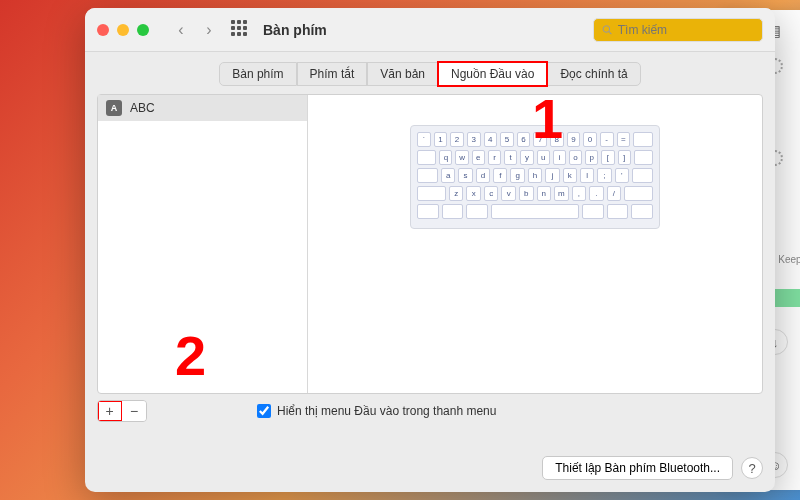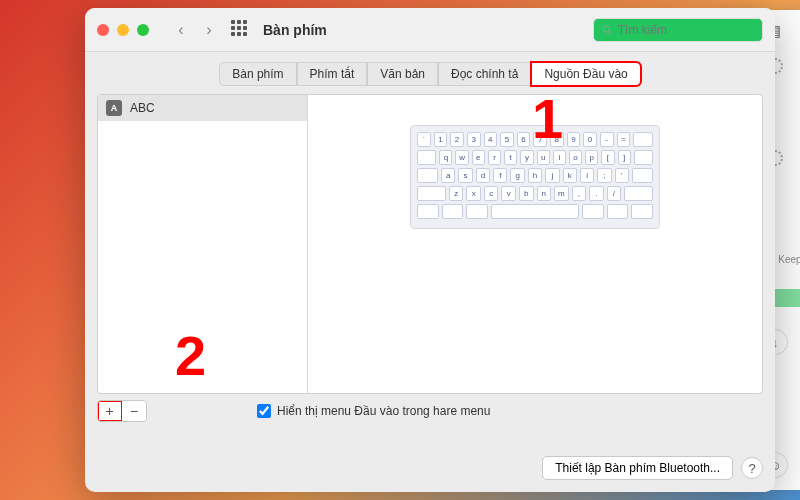--- a/index.html
+++ b/index.html
@@ -9,21 +9,21 @@
 .traffic { display: flex; gap: 8px; }
 .dot { width: 12px; height: 12px; border-radius: 50%; }
 .dot.red { background: #ff5f57; }
 .dot.yellow { background: #febc2e; }
 .dot.green { background: #28c840; }
 .navbtns { display: flex; gap: 4px; margin-left: 20px; }
 .navbtn { width: 24px; height: 22px; display: flex; align-items: center; justify-content: center; color: #888; font-size: 16px; cursor: pointer; }
 .grid-icon { margin-left: 10px; width: 20px; height: 20px; display: grid; grid-template-columns: repeat(3,4px); grid-template-rows: repeat(3,4px); gap: 2px; cursor: pointer; }
 .grid-icon span { background: #555; border-radius: 1px; }
 .title { margin-left: 12px; font-size: 14px; font-weight: 600; color: #333; }
-.search { margin-left: auto; display: flex; align-items: center; background: #22c55e; border: 1px solid #ddd; border-radius: 5px; padding: 3px 8px; width: 170px; height: 24px; }
+.search { margin-left: auto; display: flex; align-items: center; background: #eab308; border: 1px solid #ddd; border-radius: 5px; padding: 3px 8px; width: 170px; height: 24px; }
 .search svg { width: 12px; height: 12px; fill: #999; margin-right: 5px; }
 .search input { border: none; outline: none; font-size: 12px; color: #555; width: 100%; background: transparent; }
 .tabs { display: flex; justify-content: center; padding: 10px 0 8px; gap: 0; }
 .tab { padding: 4px 12px; font-size: 12px; color: #333; background: #e8e8e8; border: 1px solid #d0d0d0; cursor: pointer; }
 .tab:first-child { border-radius: 5px 0 0 5px; }
 .tab:last-child { border-radius: 0 5px 5px 0; }
 .tab.active { background: #fff; }
 .tab.highlight { outline: 2px solid #ff0000; outline-offset: -1px; z-index: 2; position: relative; }
 .content { display: flex; margin: 0 12px; border: 1px solid #d0d0d0; border-radius: 4px; background: #fff; height: 300px; }
 .sidebar { width: 210px; border-right: 1px solid #d8d8d8; }
@@ -109,22 +109,22 @@
           <path d="M6.5 1a5.5 5.5 0 014.38 8.82l3.65 3.65-1.06 1.06-3.65-3.65A5.5 5.5 0 116.5 1zm0 1.5a4 4 0 100 8 4 4 0 000-8z"></path>
         </svg>
       <input placeholder="Tìm kiếm" style="">
     </div>
   </div>
 
   <div class="tabs">
     <div class="tab">Bàn phím</div>
     <div class="tab">Phím tắt</div>
     <div class="tab">Văn bản</div>
+    <div class="tab active highlight">Nguồn Đầu vào</div>
     <div class="tab">Đọc chính tả</div>
-    <div class="tab active highlight">Nguồn Đầu vào</div>
   </div>
 
   <div class="content">
     <div class="sidebar">
       <div class="source-item">
         <div class="source-icon">A</div>
         <span>ABC</span>
       </div>
     </div>
     <div class="preview">
@@ -203,21 +203,21 @@
     </div>
   </div>
 
   <div class="bottom-controls">
     <div class="btngrp highlight-add">
       <button>+</button>
       <button>−</button>
     </div>
     <label class="checkbox-row">
       <input type="checkbox" checked="" style="">
-      <span>Hiển thị menu Đầu vào trong hare menu</span>
+      <span>Hiển thị menu Đầu vào trong thanh menu</span>
     </label>
   </div>
 
   <div class="footer">
     <button>Thiết lập Bàn phím Bluetooth...</button>
     <div class="help">?</div>
   </div>
 
   <div class="annotation ann1">1</div>
   <div class="annotation ann2">2</div>

